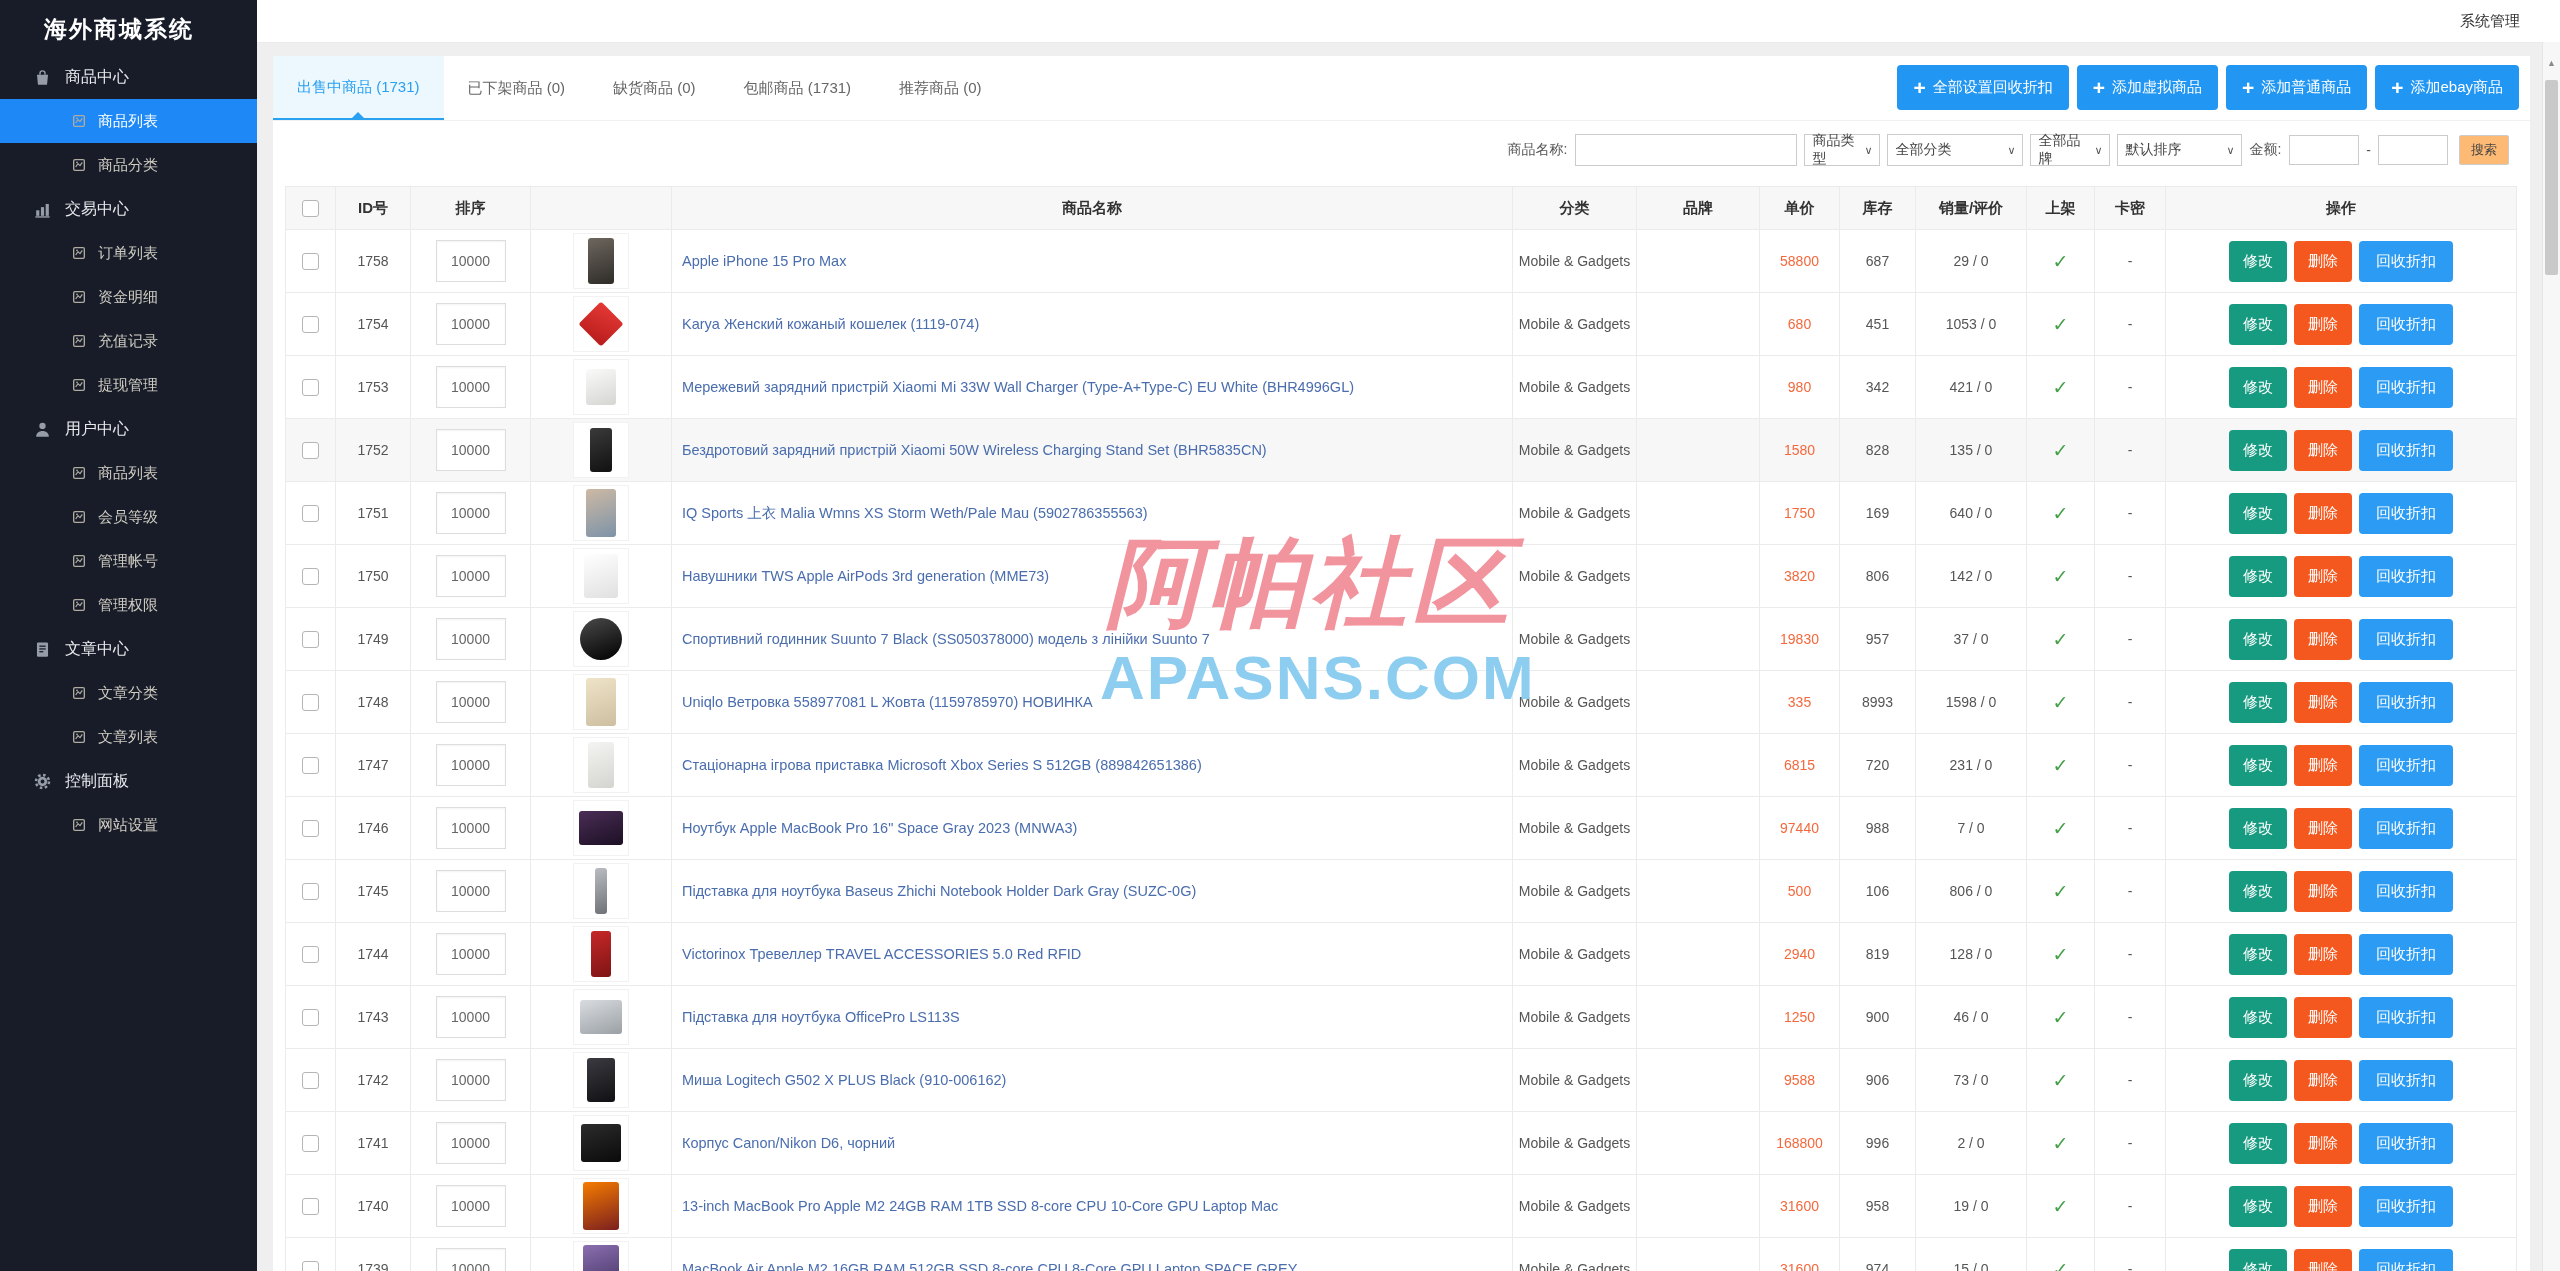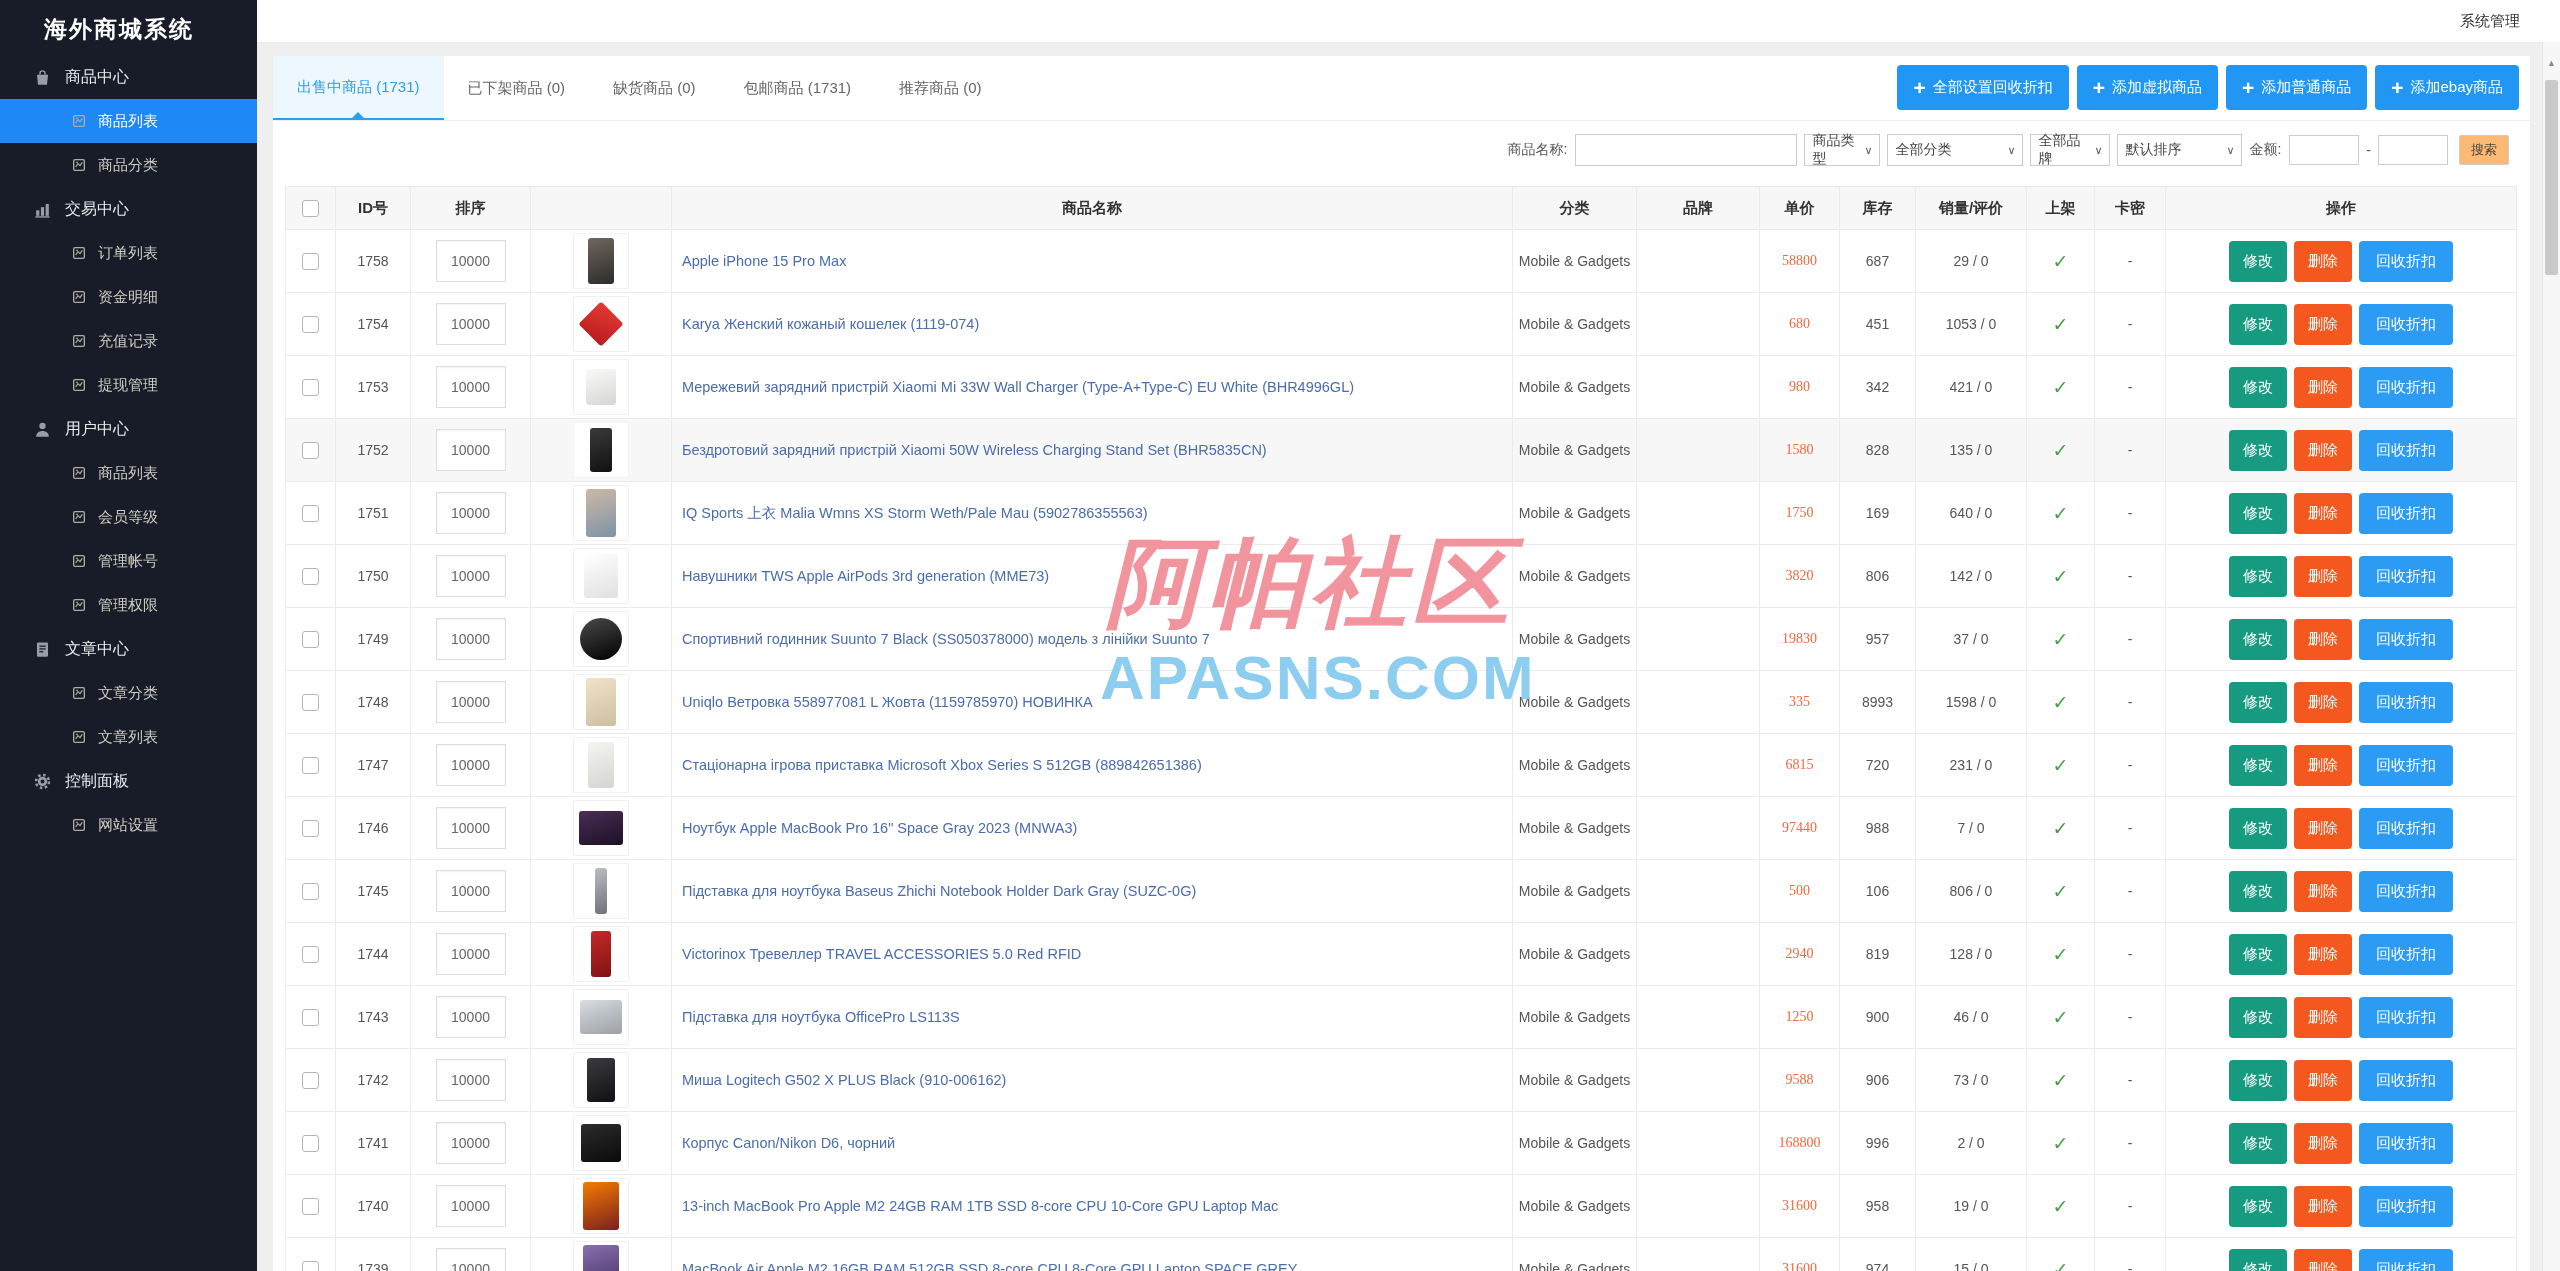--- a/index.html
+++ b/index.html
@@ -48,21 +48,21 @@
 
   
   .table-wrap{padding:7px 13px 0 12px;}
   table{border-collapse:collapse;table-layout:fixed;width:2231px;}
   th,td{border:1px solid #ebebeb;text-align:center;overflow:hidden;}
   thead th{height:40px;background:#f7f7f7;font-size:15px;color:#333;font-weight:bold;}
   tbody td{height:60px;font-size:14px;color:#555;background:#fff;}
   tr.hl td{background:#f7f7f7;}
   td.name-cell{text-align:left;padding-left:10px;}
   a.product-link{color:#4a6dae;text-decoration:none;font-size:14.5px;cursor:pointer;}
-  .price{color:#f4683c;font-family:Liberation Serif, serif;}
+  .price{color:#f4683c;}
   .check{color:#43a047;font-size:19px;font-weight:bold;}
   .cb{appearance:none;-webkit-appearance:none;width:17px;height:17px;border:1px solid #b5b5b5;border-radius:3px;background:#fff;margin:0;vertical-align:middle;cursor:pointer;}
   .sort-input{width:64px;height:38px;border:1px solid #dddddd;box-shadow:inset 0 1px 2px rgba(0,0,0,0.05);text-align:center;font-size:14px;color:#666;background:#fff;}
   .thumb-wrap{width:54px;height:54px;margin:0 auto;background:#fff;border:1px solid #f2f2f2;display:flex;align-items:center;justify-content:center;}
   .thumb{border-radius:3px;}
   .ops{display:flex;gap:7px;justify-content:center;align-items:center;}
   .op-btn{height:41px;border:none;border-radius:4px;color:#fff;font-size:15px;cursor:pointer;padding:0 14px;}
   .op-edit{background:#179b80;}
   .op-del{background:#f4581f;}
   .op-recycle{background:#2b9bf4;padding:0 17px;}

